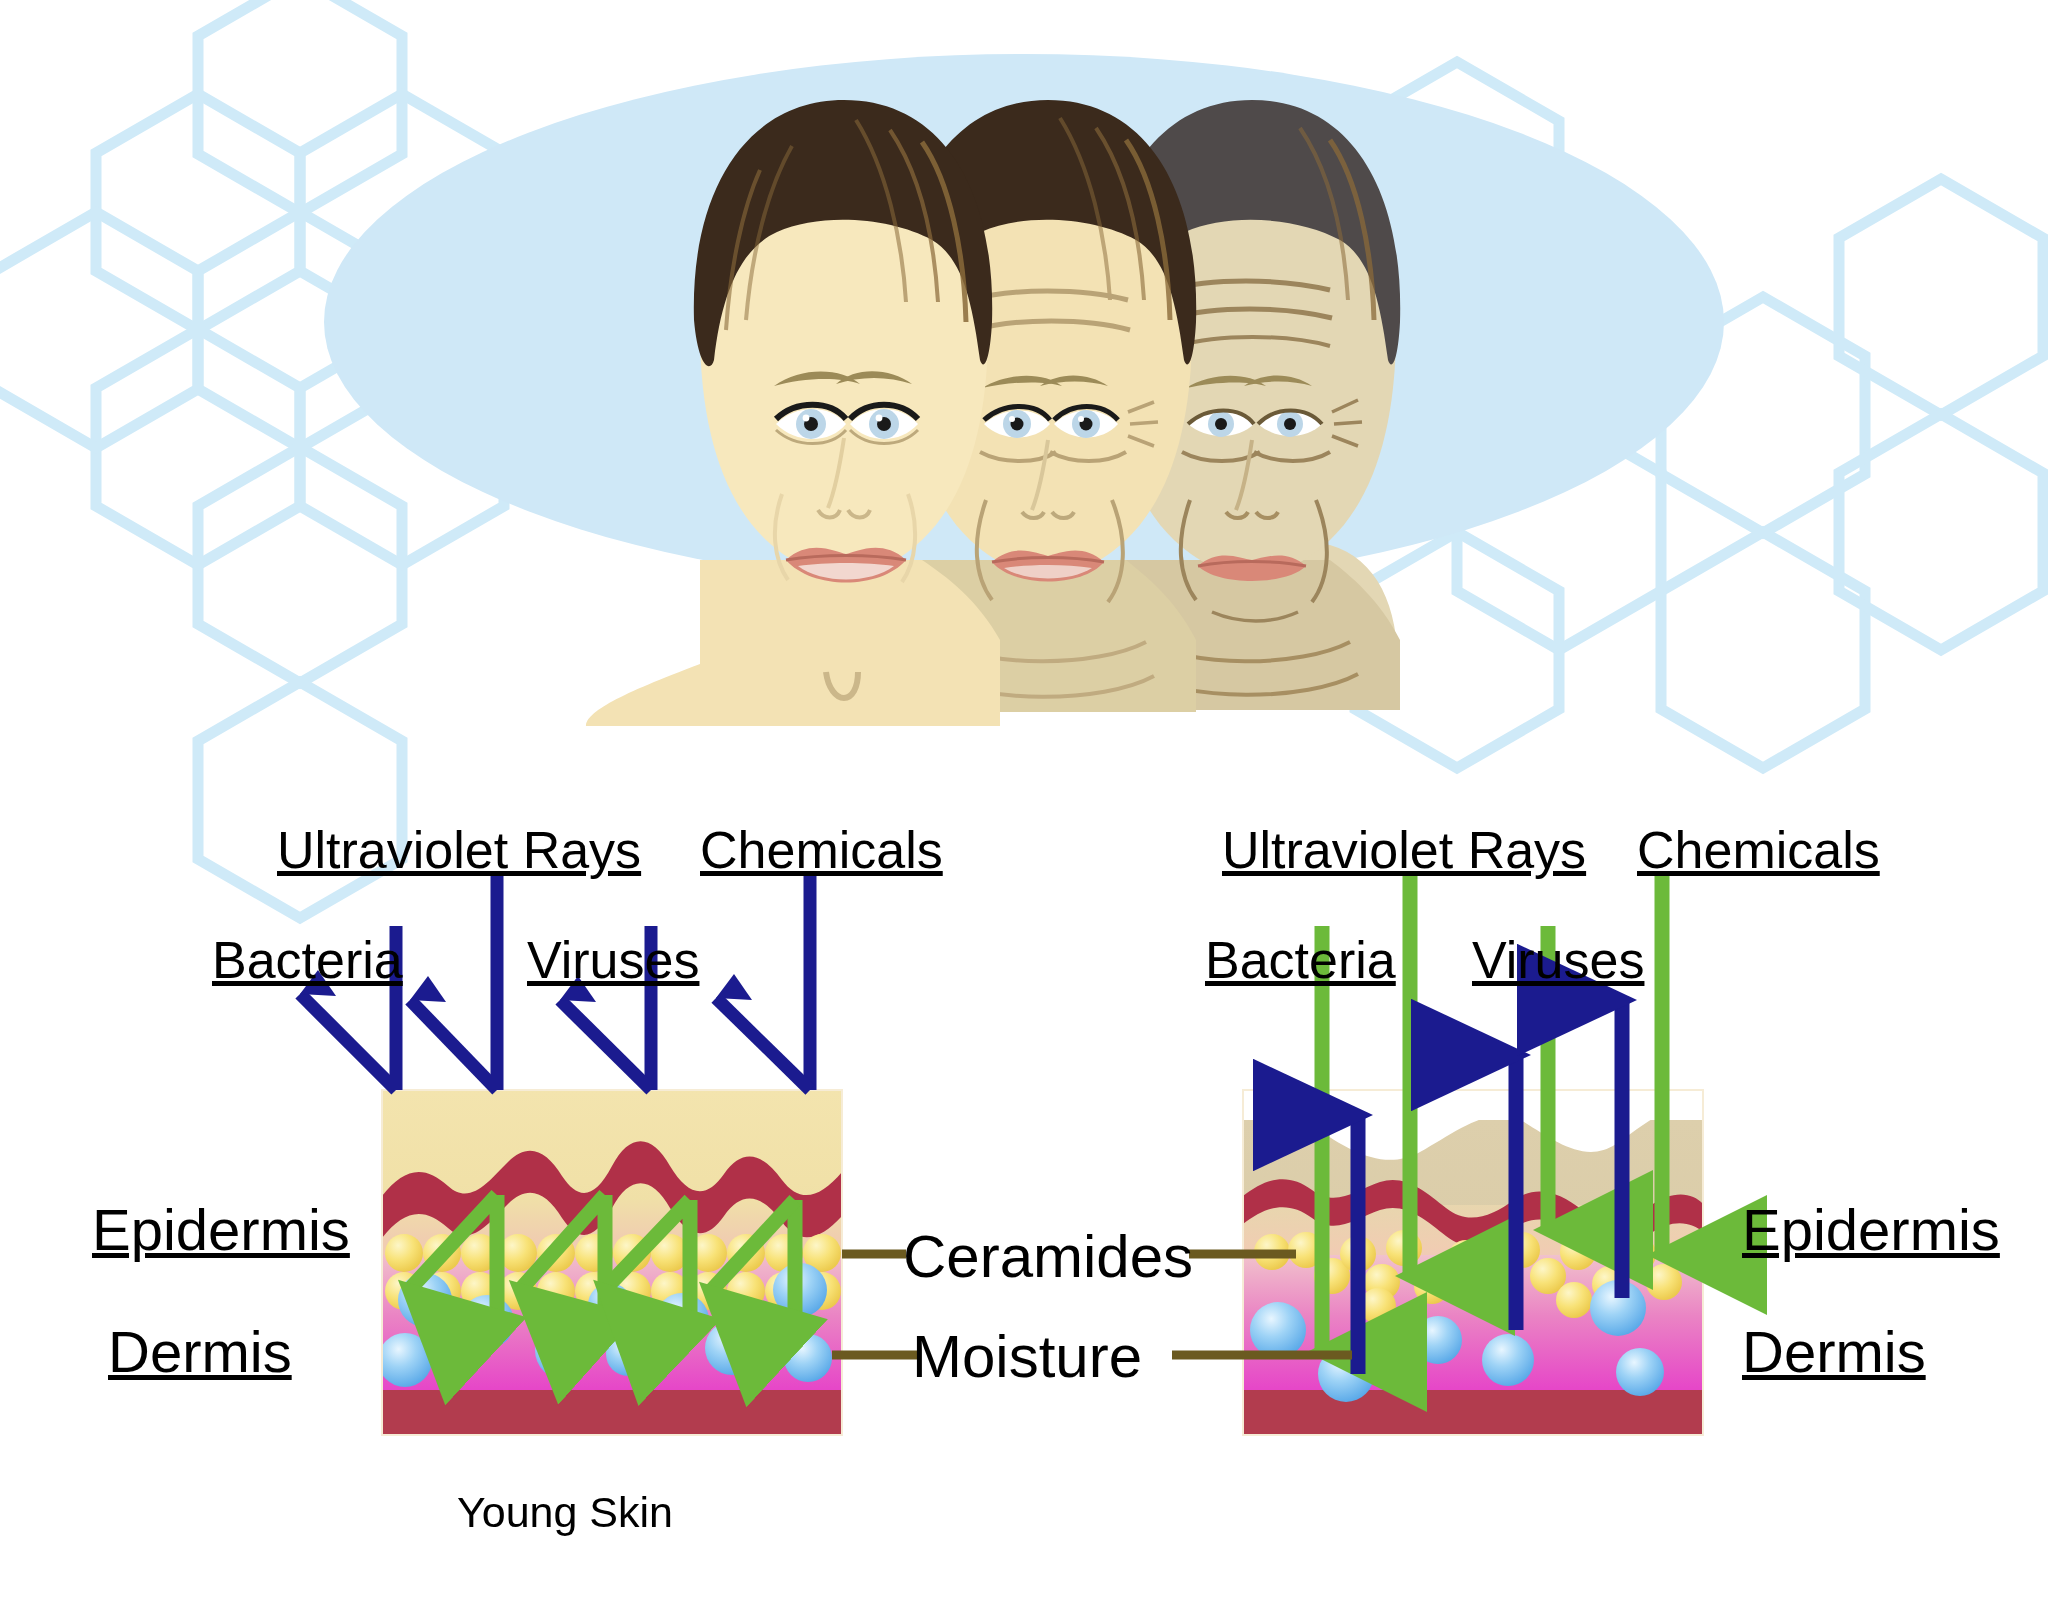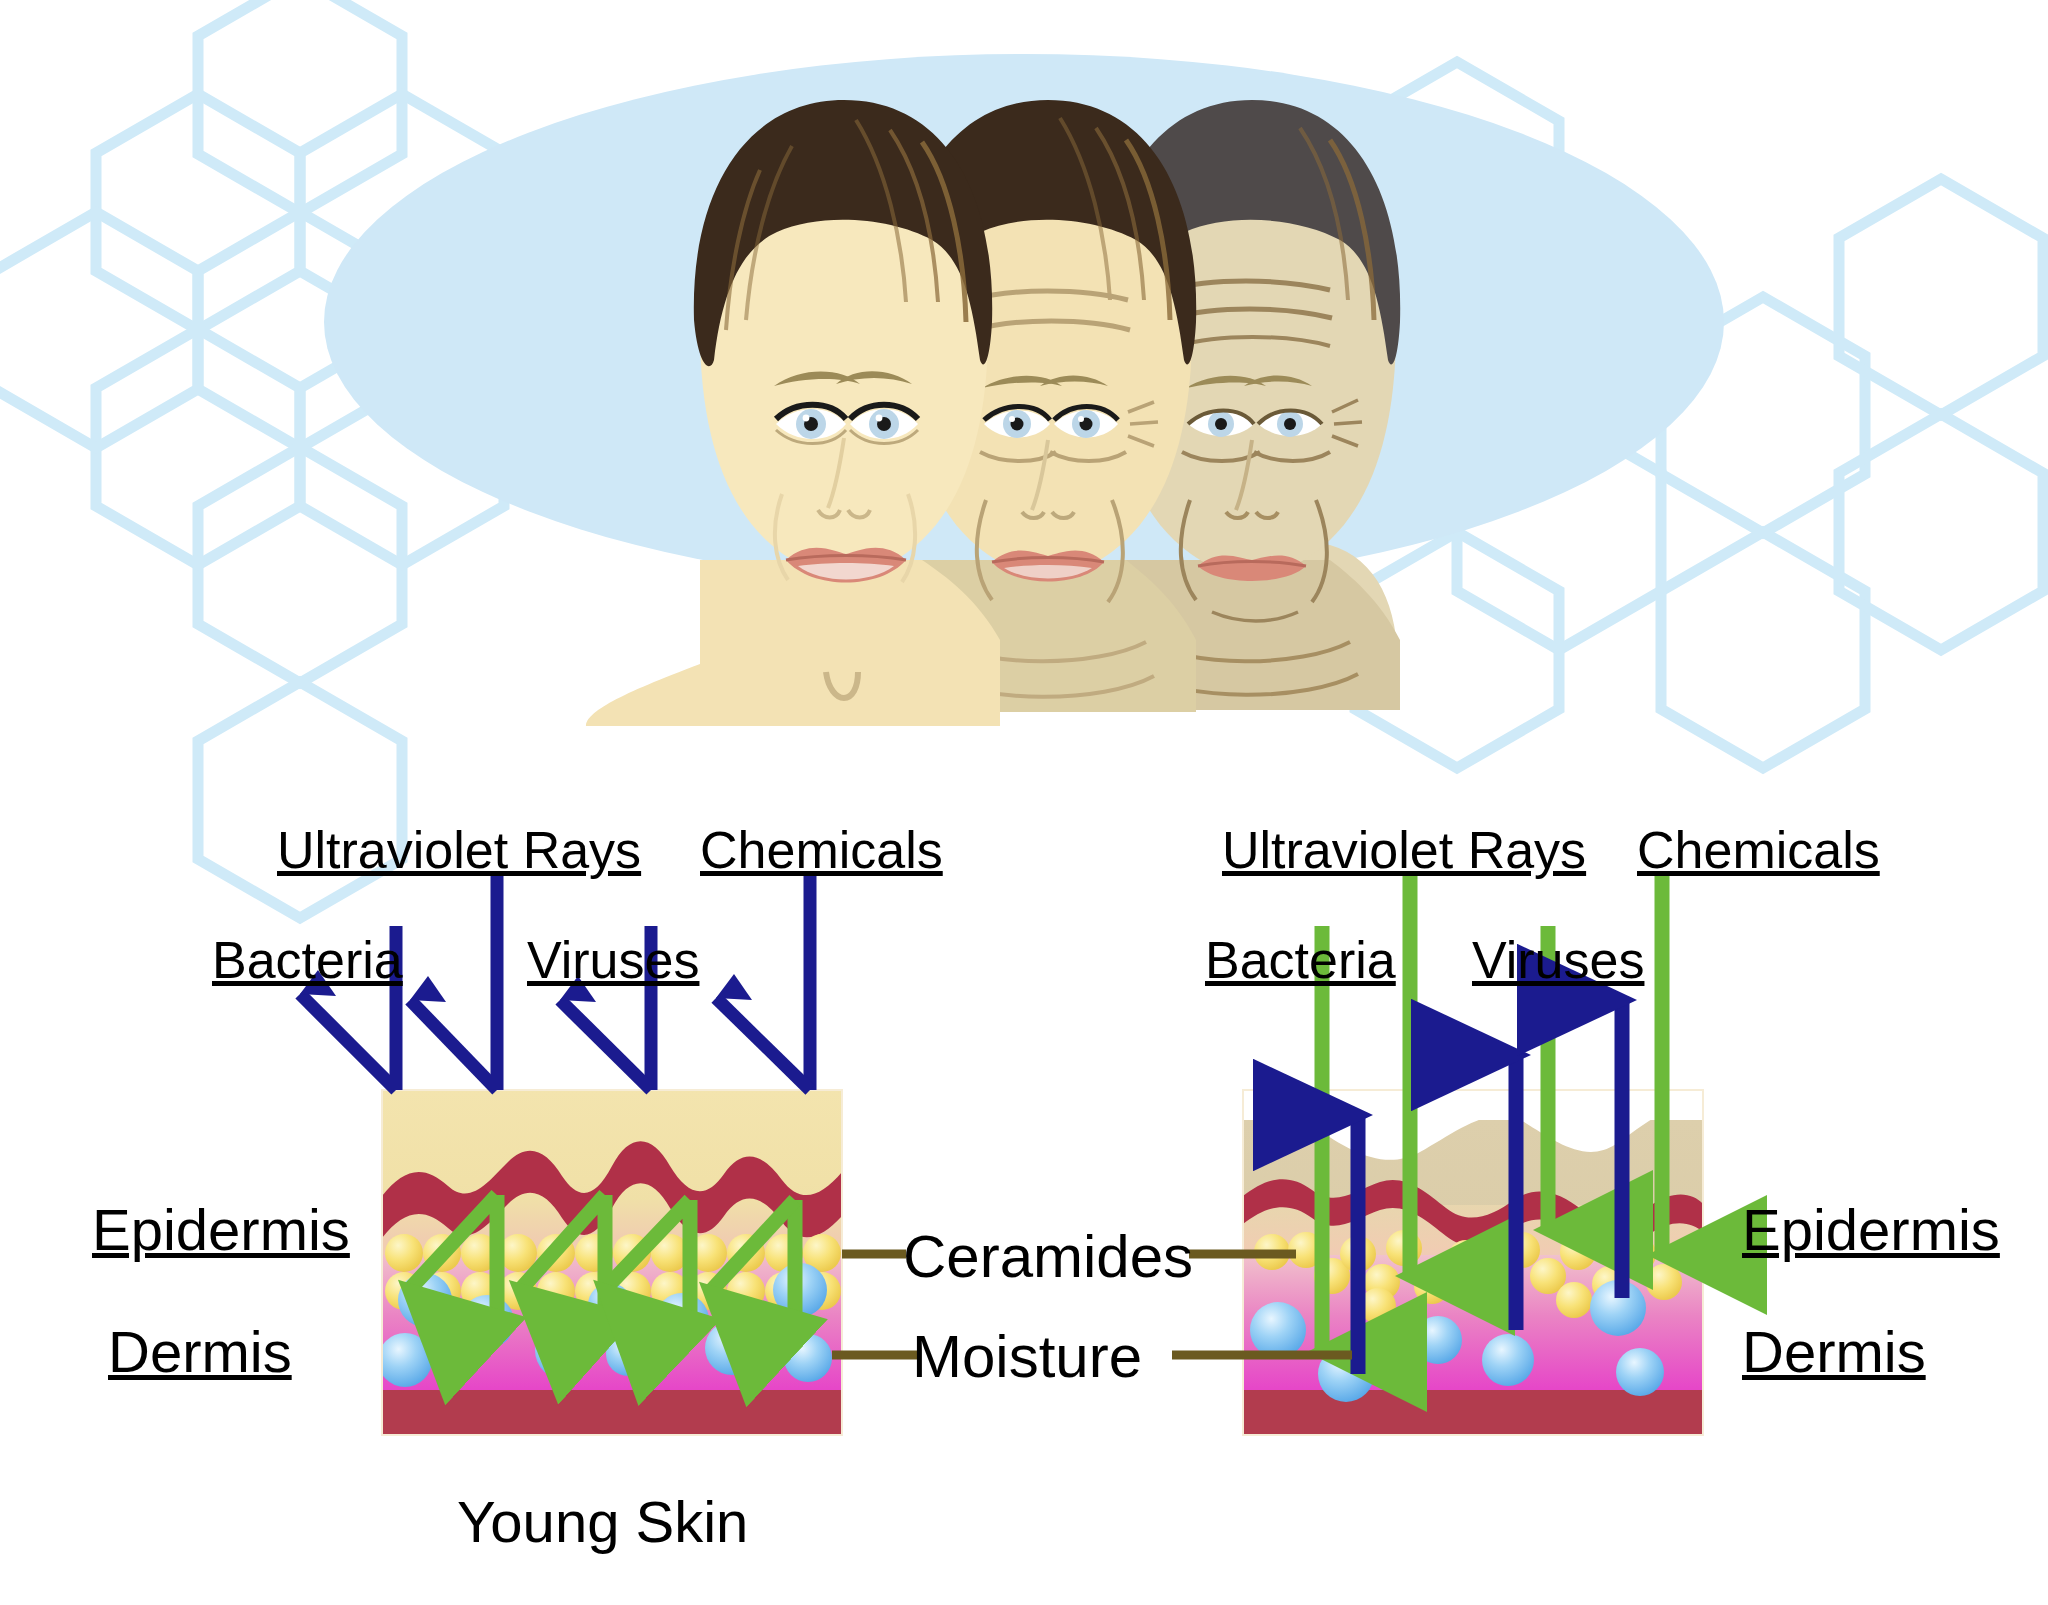--- a/index.html
+++ b/index.html
@@ -4,21 +4,21 @@
 <style>
   * { margin:0; padding:0; box-sizing:border-box; }
   html,body { width:2048px; height:1605px; background:#ffffff; overflow:hidden; }
   body { font-family:"Liberation Sans", sans-serif; }
   #stage { position:relative; width:2048px; height:1605px; background:#fff; }
   #stage > svg { position:absolute; top:0; left:0; }
   .lbl { position:absolute; color:#000; white-space:nowrap; font-family:"Liberation Sans", sans-serif; }
   .lbl-big   { font-size:52px;text-decoration:underline; }
   .lbl-side  { font-size:58px;text-decoration:underline; }
   .lbl-ctr   { font-size:60px; }
-  .lbl-cap   { font-size:58px; }
+  .lbl-cap   { font-size:43px; }
 </style>
 </head>
 <body>
 
 <div id="stage">
 
   <svg width="2048" height="1605">
     <defs>
       <g id="hexdef">
         <polygon points="0,-118 102,-59 102,59 0,118 -102,59 -102,-59" fill="none" stroke="#cfeaf8" stroke-width="11"></polygon>

